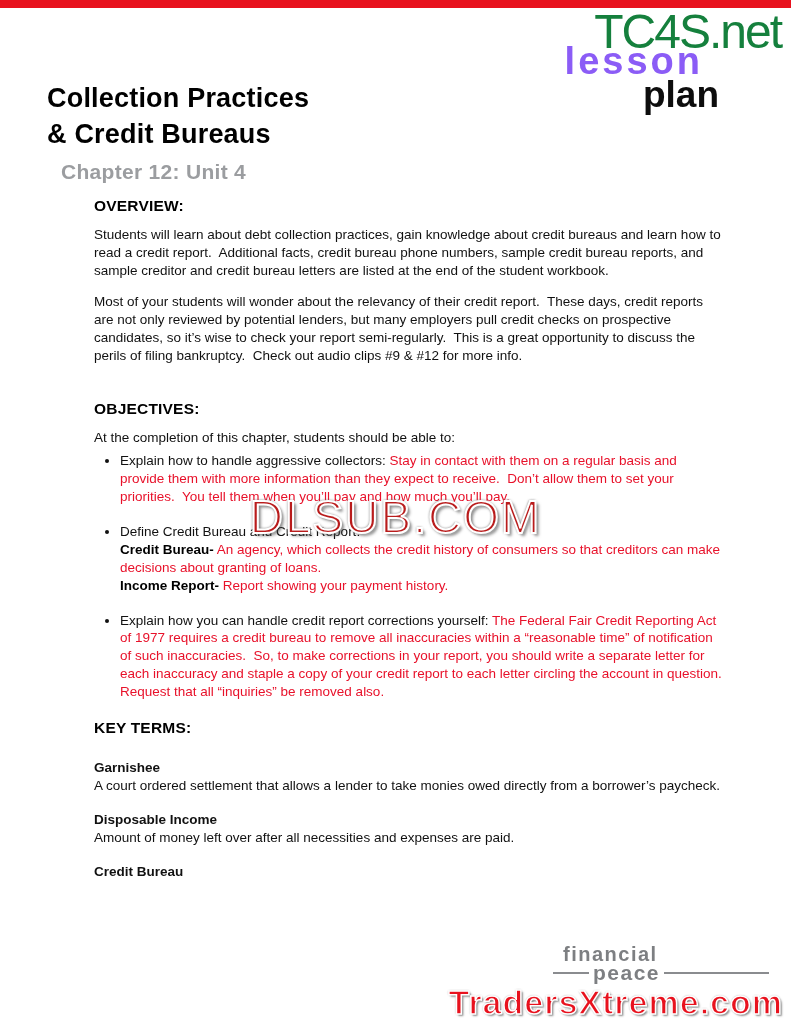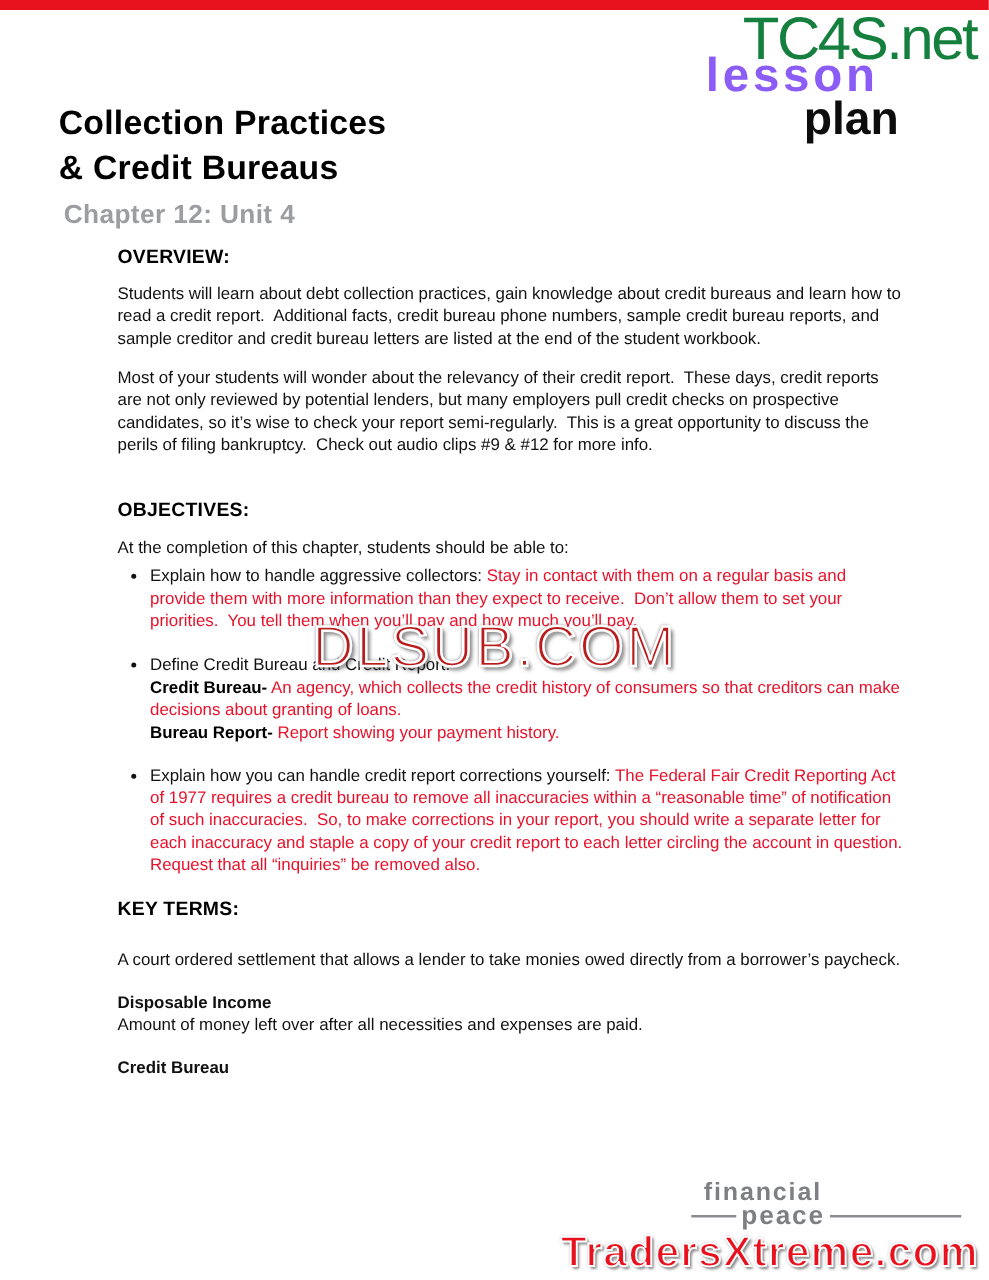--- a/index.html
+++ b/index.html
@@ -22,21 +22,21 @@
     font-size:38px; font-weight:bold; letter-spacing:3px; color:#8b5cf6; line-height:1;
   }
   .brand-plan {
     position:absolute; top:76px; right:72px;
     font-size:37px; font-weight:bold; color:#0d0d0d; line-height:1;
   }
 
   
   .doc-title { position:absolute; left:47px; top:80px; }
   .doc-title .t { font-size:27px; font-weight:bold; color:#000; line-height:1.35; letter-spacing:0.2px; }
-  .doc-title .chapter { font-size:21px; font-weight:bold; color:#9b9da0; margin-top:7px; margin-left:4px; letter-spacing:0.3px; }
+  .doc-title .chapter { font-size:21px; font-weight:bold; color:#9b9da0; margin-top:7px; margin-left:14px; letter-spacing:0.3px; }
 
   
   .content { position:absolute; left:94px; top:196px; width:628px; font-size:13.5px; line-height:1.33; }
   .h { font-size:15.5px; font-weight:bold; color:#000; margin-bottom:9px; letter-spacing:0.2px; }
   .para { white-space:pre-wrap; margin-bottom:14px; }
   .mb-lg { margin-bottom:34px; }
 
   .intro { white-space:pre-wrap; margin-bottom:5px; }
   ul.obj { list-style:disc outside; padding-left:26px; }
   ul.obj li { margin-bottom:17px; }
@@ -93,27 +93,28 @@
 
   <div class="h">OVERVIEW:</div>
   <p class="para">Students will learn about debt collection practices, gain knowledge about credit bureaus and learn how to read a credit report.  Additional facts, credit bureau phone numbers, sample credit bureau reports, and sample creditor and credit bureau letters are listed at the end of the student workbook.</p>
   <p class="para mb-lg">Most of your students will wonder about the relevancy of their credit report.  These days, credit reports are not only reviewed by potential lenders, but many employers pull credit checks on prospective candidates, so it’s wise to check your report semi-regularly.  This is a great opportunity to discuss the perils of filing bankruptcy.  Check out audio clips #9 &amp; #12 for more info.</p>
 
   <div class="h">OBJECTIVES:</div>
   <p class="intro">At the completion of this chapter, students should be able to:</p>
 
   <ul class="obj">
     <li><span class="blk">Explain how to handle aggressive collectors: </span><span class="red">Stay in contact with them on a regular basis and provide them with more information than they expect to receive.  Don’t allow them to set your priorities.  You tell them when you’ll pay and how much you’ll pay.</span></li>
-    <li><span class="lead-line blk">Define Credit Bureau and Credit Report:</span><span class="b">Credit Bureau-</span><span class="red"> An agency, which collects the credit history of consumers so that creditors can make decisions about granting of loans.</span><br><span class="b">Bureau Report-</span><span class="red"> Report showing your payment history.</span></li>
+    <li><span class="lead-line blk">Define Credit Bureau and Credit Report:</span><span class="b">Credit Bureau-</span><span class="red"> An agency, which collects the credit history of consumers so that creditors can make decisions about granting of loans.</span><br><span class="b">Income Report-</span><span class="red"> Report showing your payment history.</span></li>
     <li><span class="blk">Explain how you can handle credit report corrections yourself: </span><span class="red">The Federal Fair Credit Reporting Act of 1977 requires a credit bureau to remove all inaccuracies within a “reasonable time” of notification of such inaccuracies.  So, to make corrections in your report, you should write a separate letter for each inaccuracy and staple a copy of your credit report to each letter circling the account in question.  Request that all “inquiries” be removed also.</span></li>
   </ul>
 
   <div class="h kt-head">KEY TERMS:</div>
 
   <div>
+    <div class="term-name">Garnishee</div>
     <p class="term-def">A court ordered settlement that allows a lender to take monies owed directly from a borrower’s paycheck.</p>
   </div>
   <div>
     <div class="term-name">Disposable Income</div>
     <p class="term-def">Amount of money left over after all necessities and expenses are paid.</p>
   </div>
   <div>
     <div class="term-name">Credit Bureau</div>
   </div>
 

